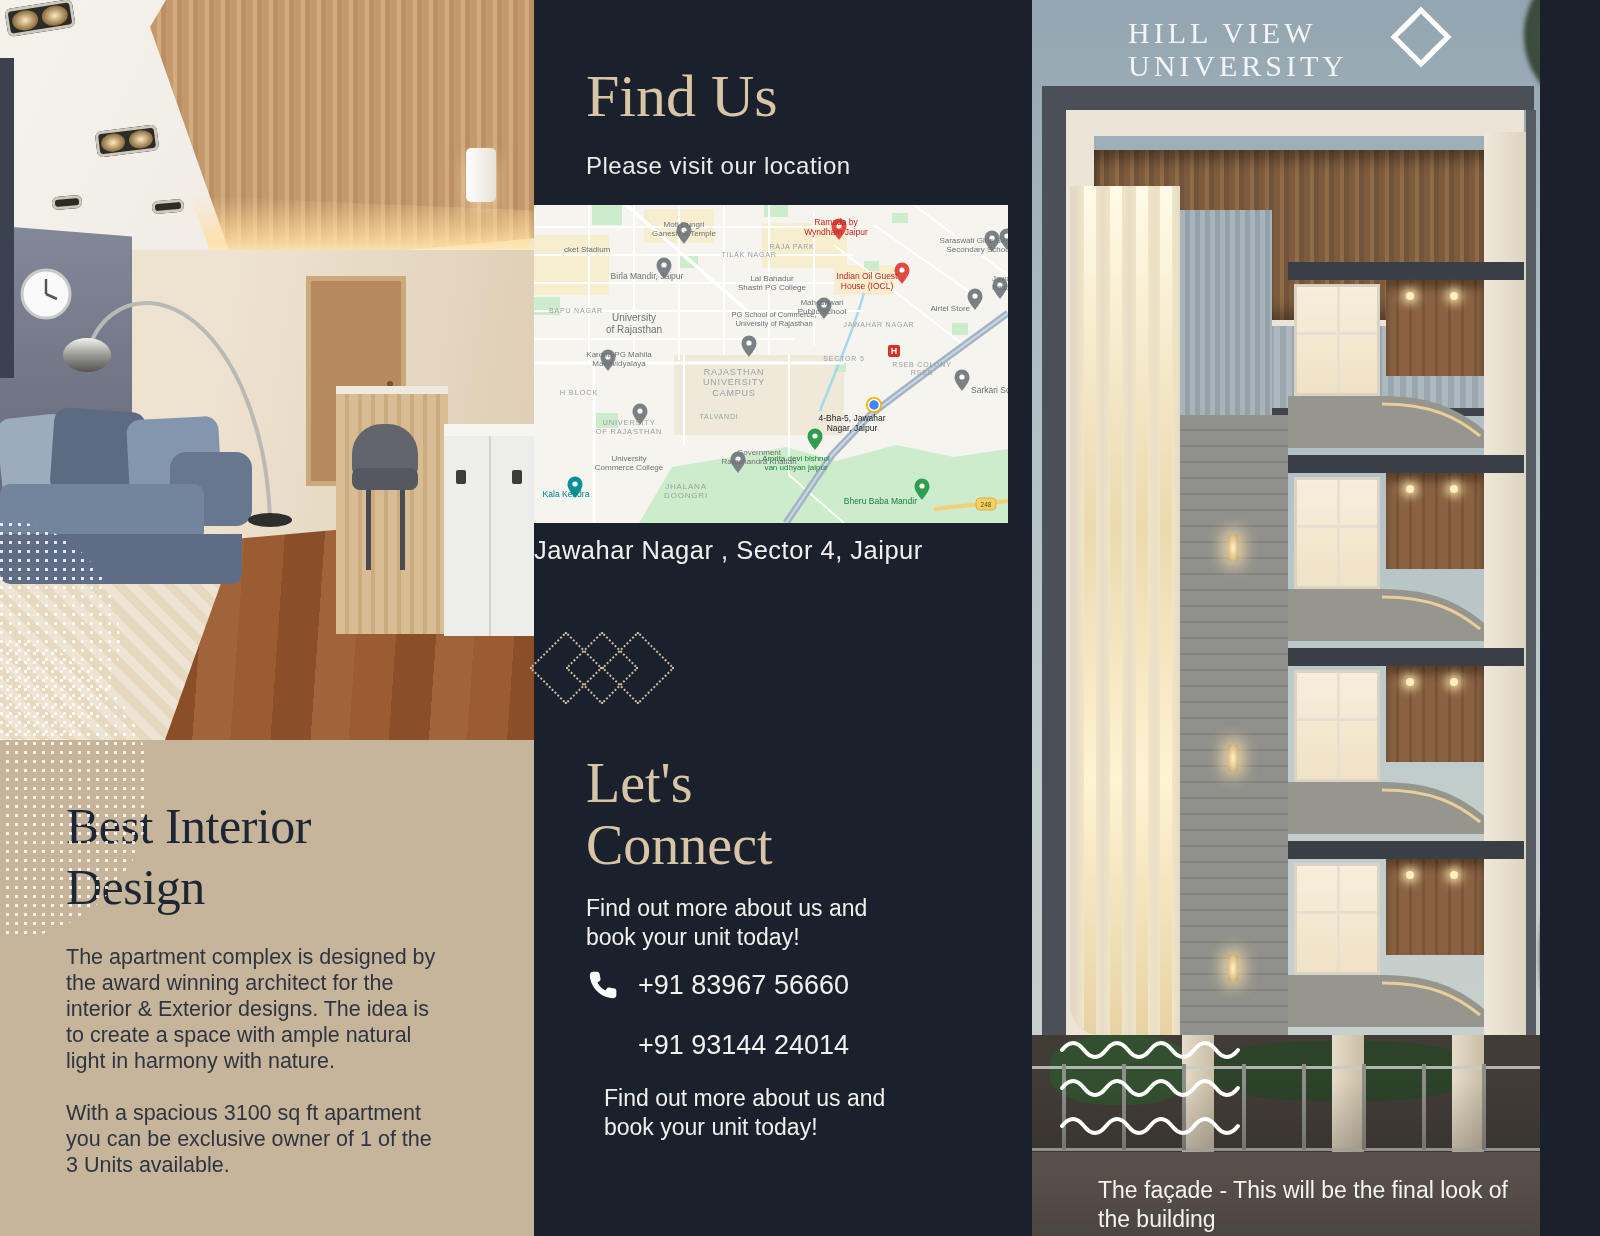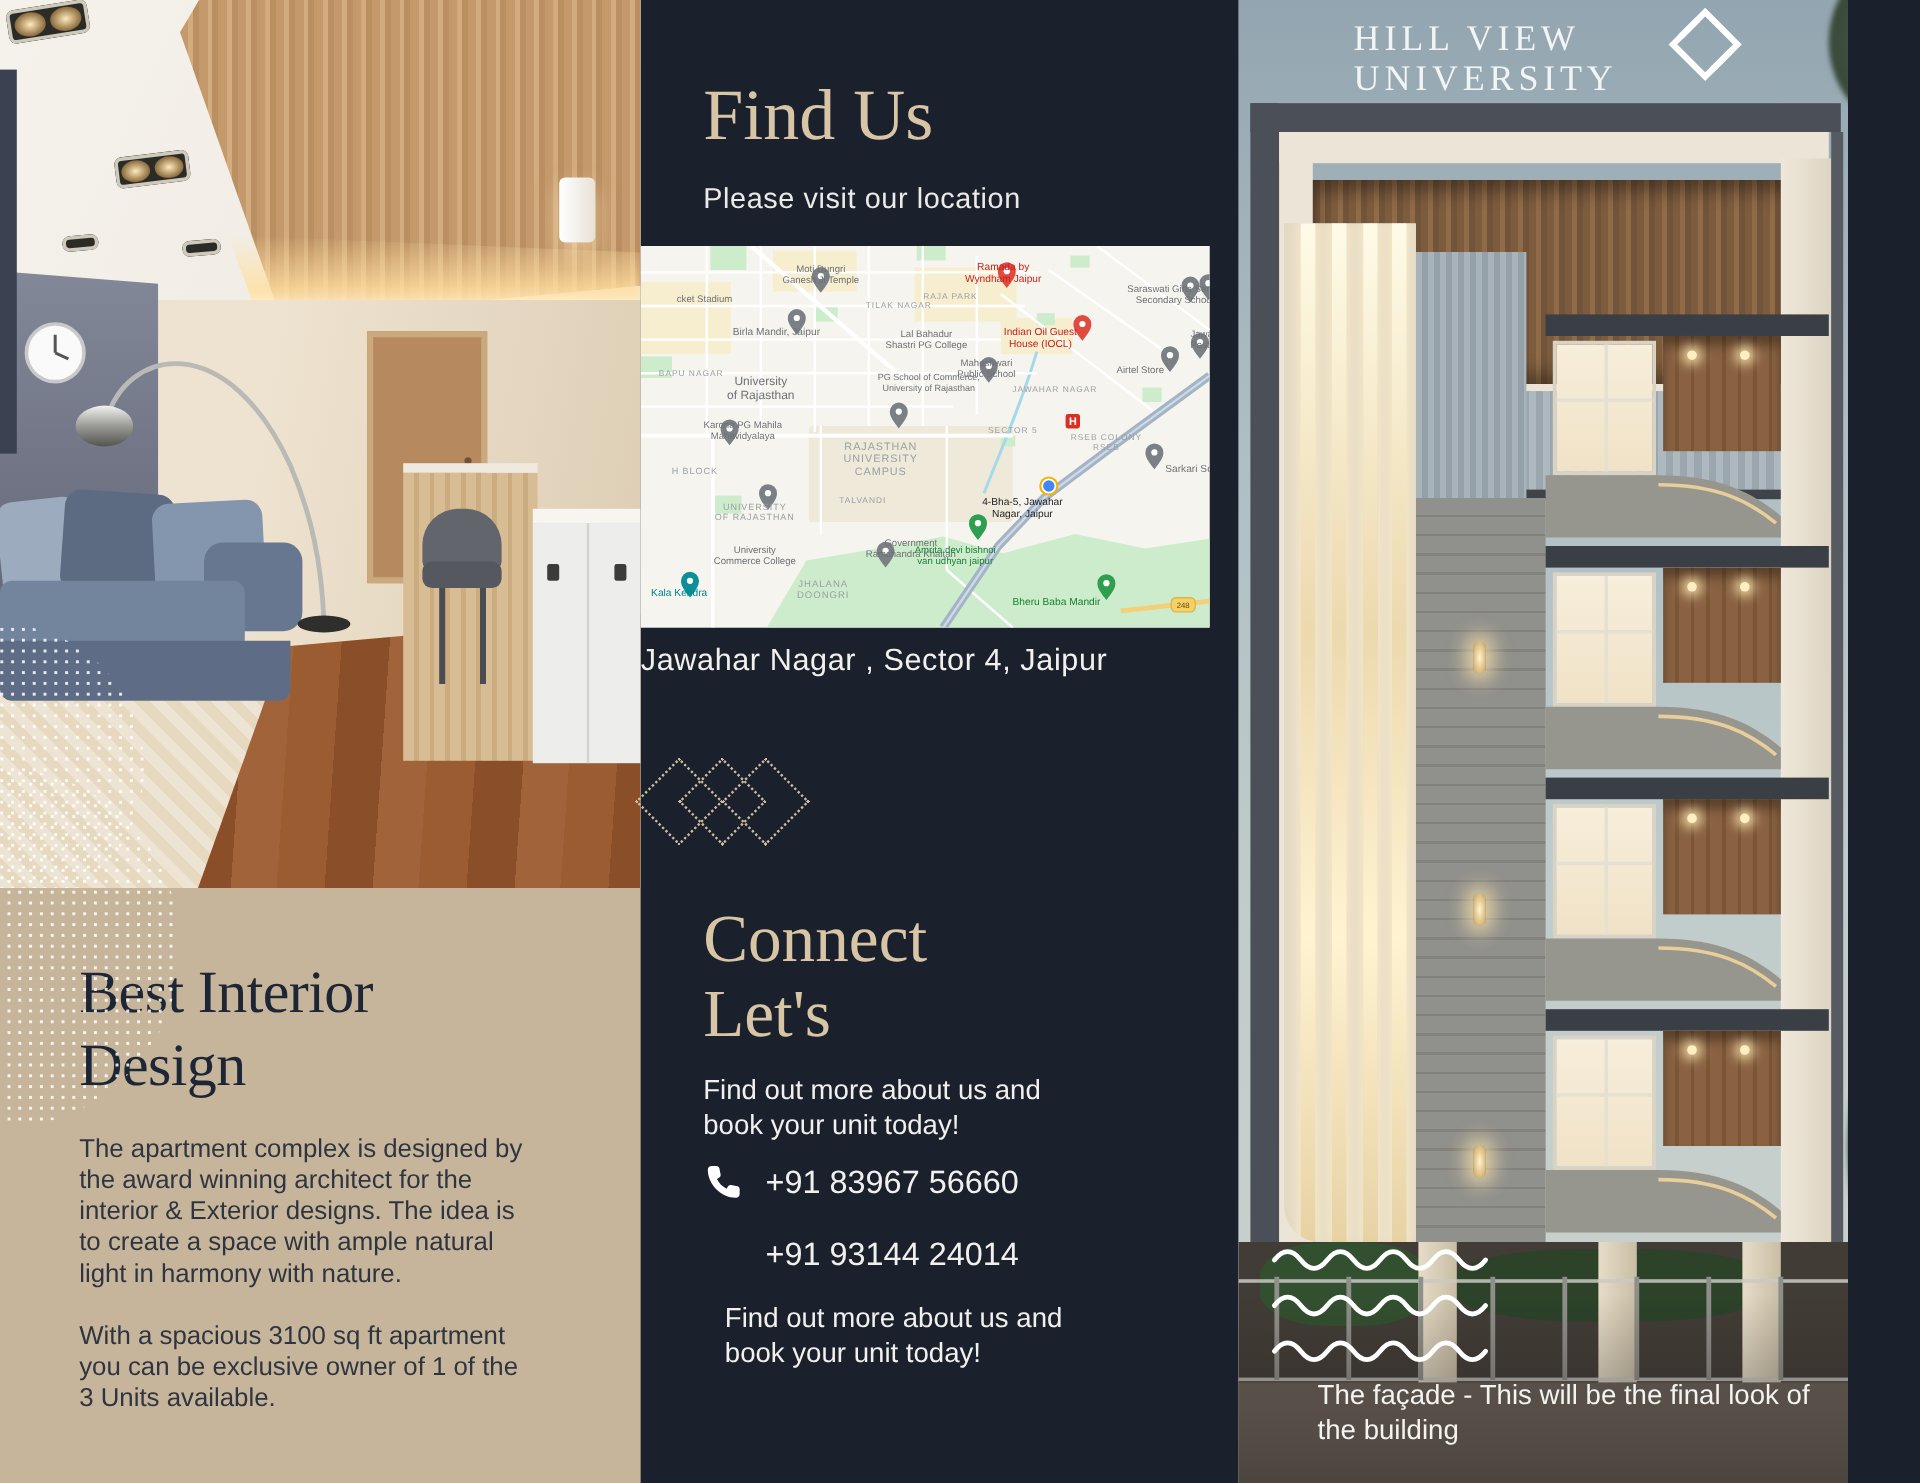--- a/index.html
+++ b/index.html
@@ -116,21 +116,21 @@
      background:linear-gradient(90deg,#efe8da,#ddd4c2);}
   #right-dark-edge{left:494px;top:110px;width:10px;height:925px;background:#565b62;}
   #ground{left:0;top:1035px;width:568px;height:201px;background:#413c36;}
   .pillar{position:absolute;top:0;width:32px;height:122px;background:linear-gradient(90deg,#e6dcc8,#c9bda5);}
   .greenery{position:absolute;border-radius:40%;}
   #drive{left:0;top:1152px;width:568px;height:84px;background:linear-gradient(180deg,#6b6158,#7d736a);}
   .rail{position:absolute;left:0;width:568px;height:3px;background:#c9c9c4;opacity:.85;}
   .post{position:absolute;width:4px;height:86px;background:#8f8f8a;}
   #dark-fade{left:0;top:1080px;width:568px;height:156px;
      background:linear-gradient(180deg,rgba(40,36,32,0),rgba(35,31,28,.55));}
-  #facade-caption{left:66px;top:1148px;width:440px;font-size:23px;line-height:29px;color:#f4f3f0;}
+  #facade-caption{left:66px;top:1176px;width:440px;font-size:23px;line-height:29px;color:#f4f3f0;}
   #waves{left:26px;top:1036px;}
 
   
   #watermark{left:645px;top:1028px;display:flex;align-items:center;gap:16px;opacity:1;}
   #wm-logo{width:54px;height:60px;background:rgba(128,133,139,.45);
      clip-path:polygon(50% 0,100% 25%,100% 75%,50% 100%,0 75%,0 25%);}
   #wm-text{font-size:42px;font-weight:bold;color:rgba(128,133,139,.48);letter-spacing:1px;}
 
   
   #mapsvg text{font-family:"Liberation Sans","DejaVu Sans",sans-serif;}
@@ -382,22 +382,22 @@
 
     <div id="address" class="abs">Jawahar Nagar , Sector 4, Jaipur</div>
 
     <div id="diamonds" class="abs">
       <div class="diamond"></div>
       <div class="diamond"></div>
       <div class="diamond"></div>
     </div>
 
     <div id="connect-title" class="abs serif">
+      <div>Let's</div>
       <div>Connect</div>
-      <div>Let's</div>
     </div>
     <div id="connect-blurb" class="abs">Find out more about us and book your unit today!</div>
 
     <div id="phone-row1" class="abs">
       <svg width="34" height="34" viewBox="0 0 30 30">
         <path fill="#ffffff" d="M6.2 3.2 C 4.6 3.2 3.4 4.4 3.4 6 C 3.4 16.8 13.2 26.6 24 26.6 C 25.6 26.6 26.8 25.4 26.8 23.8 L26.8 20.2 C 26.8 19.2 26.1 18.3 25.1 18.1 L20.6 17.2 C 19.7 17 18.8 17.4 18.3 18.2 L17.2 19.9 C 14 18.3 11.7 16 10.1 12.8 L11.8 11.7 C 12.6 11.2 13 10.3 12.8 9.4 L11.9 4.9 C 11.7 3.9 10.8 3.2 9.8 3.2 Z"></path>
       </svg>
       <span>+91 83967 56660</span>
     </div>
     <div id="phone2" class="abs">+91 93144 24014</div>

